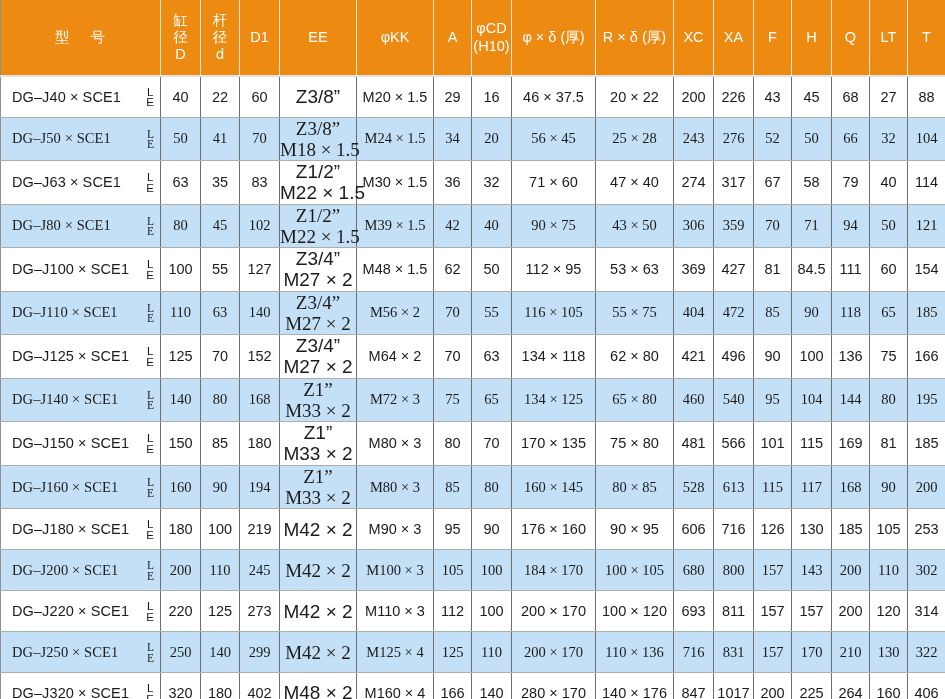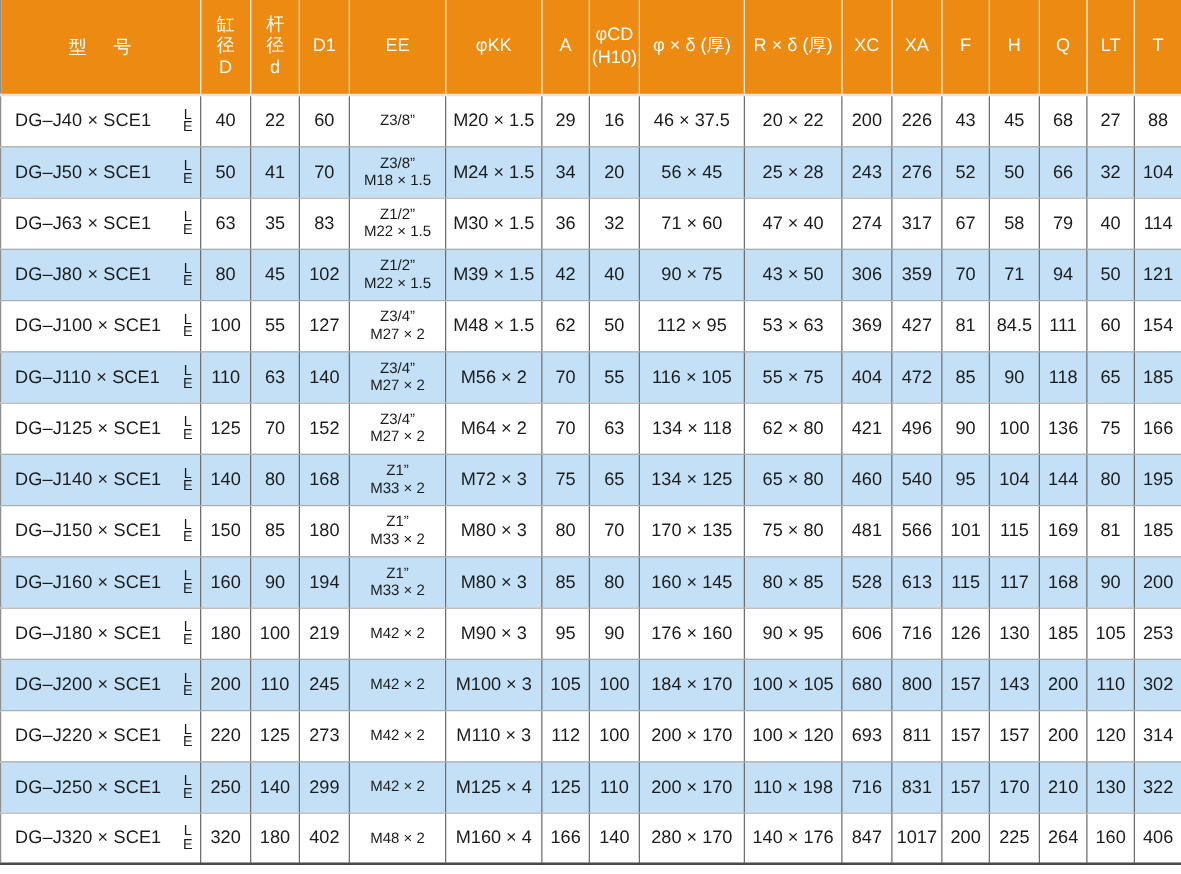--- a/index.html
+++ b/index.html
@@ -37,37 +37,37 @@
     padding: 0;
     text-align: center;
     vertical-align: middle;
     border-right: 1px solid rgba(255,255,255,0.8);
     border-bottom: 2px solid #E3E3E3;
   }
   thead th:last-child { border-right: none; }
   thead .hline { line-height: 1.18; }
   th.model-th span { white-space: pre; letter-spacing: 1px; }
   tbody tr { background: var(--row-bg); }
-  tbody tr.alt { background: var(--row-alt-bg); }
+  tbody tr.alt { background: var(--row-alt-bg); font-family: Liberation Serif, serif; }
   tbody td {
     height: 41px;
     padding: 0;
     text-align: center;
     vertical-align: middle;
     color: var(--cell-text);
     font-size: 14.5px;
     border-top: 1px solid var(--grid-horizontal);
     border-bottom: 1px solid var(--grid-horizontal);
     border-left: 1px solid var(--grid-vertical);
     border-right: 1px solid var(--grid-vertical);
     white-space: nowrap;
   }
   tbody td:first-child { border-left: none; }
   tbody td:last-child { border-right: none; margin-left: 20px; }
-  tbody td .line { line-height: 1.12; font-size: 12px; }
+  tbody td .line { line-height: 1.12; font-size: 19px; }
   .model-cell {
     display: flex;
     align-items: center;
     justify-content: space-between;
     padding: 0 6px 0 11px;
   }
   .model-text { white-space: nowrap; letter-spacing: 0.1px; }
   .sub-stack {
     display: flex;
     flex-direction: column;
@@ -558,21 +558,21 @@
         <td><span>250</span></td>
         <td><span>140</span></td>
         <td><span>299</span></td>
         <td>
           <div class="line">M42 × 2</div>
         </td>
         <td><span>M125 × 4</span></td>
         <td><span>125</span></td>
         <td><span>110</span></td>
         <td><span>200 × 170</span></td>
-        <td><span>110 × 198</span></td>
+        <td><span>110 × 136</span></td>
         <td><span>716</span></td>
         <td><span>831</span></td>
         <td><span>157</span></td>
         <td><span>170</span></td>
         <td><span>210</span></td>
         <td><span>130</span></td>
         <td><span>322</span></td>
       </tr>
       <tr class="">
         <td>

